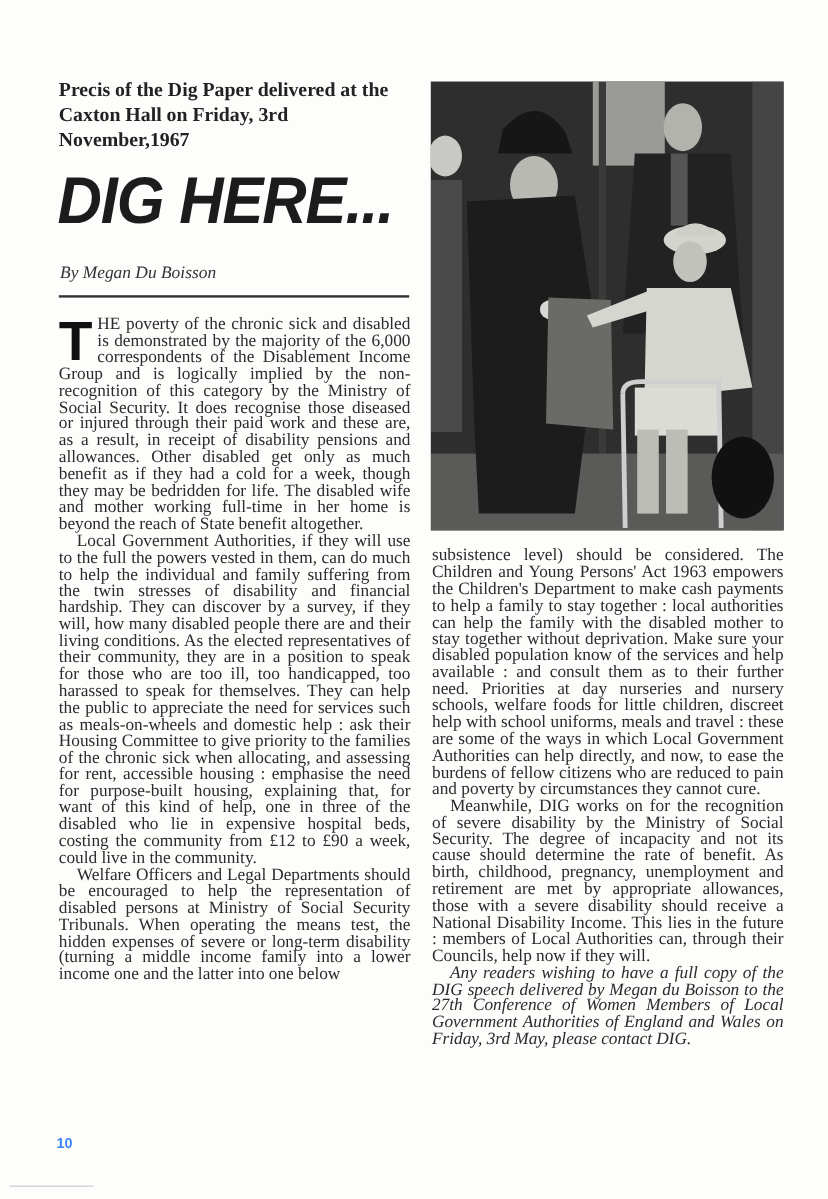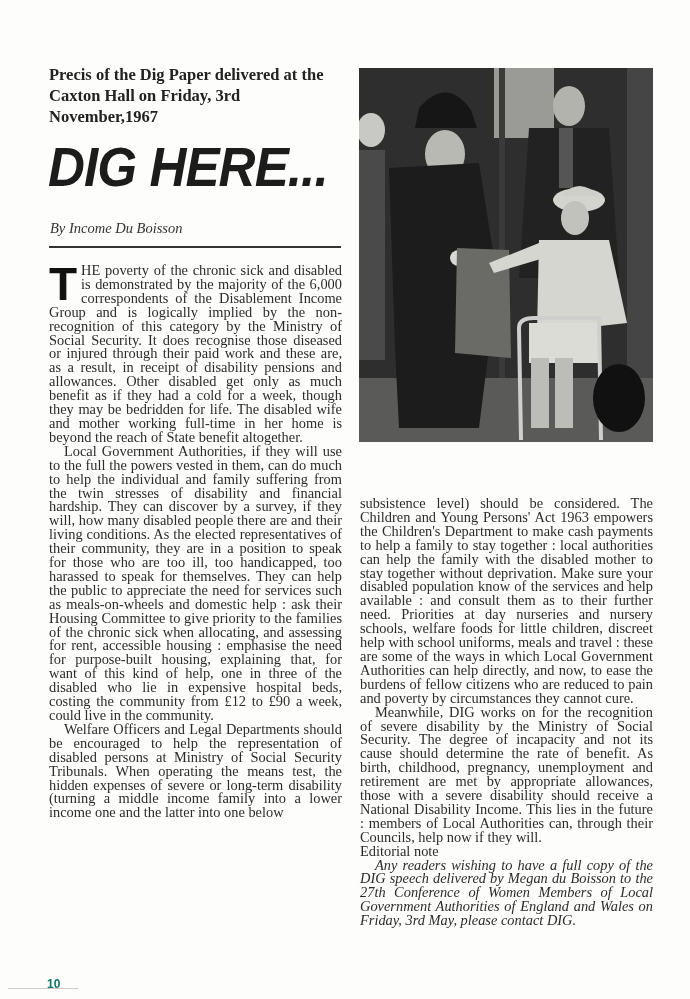--- a/index.html
+++ b/index.html
@@ -22,48 +22,48 @@
     position: absolute; left: 50px; top: 220px; font-style: italic; font-size: 14.5px; color: #333;
   }
   .rule { position: absolute; left: 49px; top: 246px; width: 292px; height: 2px; background: #333; }
   .col {
     position: absolute; font-size: 14.4px; line-height: 13.9px; text-align: justify; color: #2b2b2b;
     hyphens: none;
   }
   .col p { margin: 0; text-indent: 15px; }
   .col p.first { text-indent: 0; }
   .col-left { left: 49px; top: 264px; width: 293px; }
-  .col-right { left: 360px; top: 457px; width: 293px; margin-top: 40px; }
+  .col-right { left: 360px; top: 457px; width: 293px; }
   .dropcap {
     float: left; font-family: "Liberation Sans", "DejaVu Sans", sans-serif; font-weight: bold;
     font-size: 46px; line-height: 38px; margin: 1px 4px 0 0; color: #111; height: 40px;
   }
   .photo {
     position: absolute; left: 359px; top: 68px; width: 294px; height: 374px; overflow: hidden;
     background: #2b2b2b;
   }
   .photo svg { display: block; }
   .editorial-head { margin-top: 3px; text-indent: 0 !important; font-size: 14.4px; }
   .editorial-body { font-style: italic; }
   .pagenum {
     position: absolute; left: 47px; top: 946px; font-family: "Liberation Sans", "DejaVu Sans", sans-serif;
-    font-weight: bold; font-size: 12px; color: #0f766e; margin-top: 31px;
+    font-weight: bold; font-size: 12px; color: #3b82f6;
   }
   .foot-rule { position: absolute; left: 8px; top: 988px; width: 70px; height: 1px; background: #ccc; }
 </style>
 </head>
 <body>
 
 <div class="page">
 
   <div class="precis">Precis of the Dig Paper delivered at the Caxton Hall on Friday, 3rd November,1967</div>
 
   <div class="title">DIG HERE...</div>
 
-  <div class="byline">By Income Du Boisson</div>
+  <div class="byline">By Megan Du Boisson</div>
 
   <div class="rule"></div>
 
   <div class="col col-left">
     <p class="first"><span class="dropcap">T</span><span>HE poverty of the chronic sick and disabled is demonstrated by the majority of the 6,000 correspondents of the Disablement Income Group and is logically implied by the non-recognition of this category by the Ministry of Social Security.  It does recognise those diseased or injured through their paid work and these are, as a result, in receipt of disability pensions and allowances.  Other disabled get only as much benefit as if they had a cold for a week, though they may be bedridden for life. The disabled wife and mother working full-time in her home is beyond the reach of State benefit altogether.</span></p>
     <p>Local Government Authorities, if they will use to the full the powers vested in them, can do much to help the individual and family suffering from the twin stresses of disability and financial hardship.  They can discover by a survey, if they will, how many disabled people there are and their living conditions.  As the elected representatives of their community, they are in a position to speak for those who are too ill, too handicapped, too harassed to speak for themselves.  They can help the public to appreciate the need for services such as meals-on-wheels and domestic help :  ask their Housing Committee to give priority to the families of the chronic sick when allocating, and assessing for rent, accessible housing :  emphasise the need for purpose-built housing, explaining that, for want of this kind of help, one in three of the disabled who lie in expensive hospital beds, costing the community from £12 to £90 a week, could live in the community.</p>
     <p>Welfare Officers and Legal Departments should be encouraged to help the representation of disabled persons at Ministry of Social Security Tribunals.  When operating the means test, the hidden expenses of severe or long-term disability (turning a middle income family into a lower income one and the latter into one below</p>
   </div>
 
   <div class="photo" title="Black and white photograph: a policeman in a helmet shaking hands with a woman in a light coat and hat seated in a wheelchair, with a man in a dark suit standing behind and another person at the left edge">
@@ -99,19 +99,18 @@
       <rect x="196" y="290" width="18" height="70" fill="#bdbdb7"></rect>
 
       <path d="M160 260 Q160 250 175 250 L240 250 L242 372 M160 260 L162 372" stroke="#cfcfcf" stroke-width="4" fill="none"></path>
       <ellipse cx="260" cy="330" rx="26" ry="34" fill="#111"></ellipse>
     </svg>
   </div>
 
   <div class="col col-right">
     <p class="first">subsistence level) should be considered.  The Children and Young Persons' Act 1963 empowers the Children's Department to make cash payments to help a family to stay together : local authorities can help the family with the disabled mother to stay together without deprivation.  Make sure your disabled population know of the services and help available :  and consult them as to their further need.  Priorities at day nurseries and nursery schools, welfare foods for little children, discreet help with school uniforms, meals and travel :  these are some of the ways in which Local Government Authorities can help directly, and now, to ease the burdens of fellow citizens who are reduced to pain and poverty by circumstances they cannot cure.</p>
     <p>Meanwhile, DIG works on for the recognition of severe disability by the Ministry of Social Security.  The degree of incapacity and not its cause should determine the rate of benefit. As birth, childhood, pregnancy, unemployment and retirement are met by appropriate allowances, those with a severe disability should receive a National Disability Income.  This lies in the future :  members of Local Authorities can, through their Councils, help now if they will.</p>
-    <p class="editorial-head">Editorial note</p>
     <p class="editorial-body">Any readers wishing to have a full copy of the DIG speech delivered by Megan du Boisson to the 27th Conference of Women Members of Local Government Authorities of England and Wales on Friday, 3rd May, please contact DIG.</p>
   </div>
 
   <div class="pagenum">10</div>
   <div class="foot-rule"></div>
 </div>
 
 </body></html>

